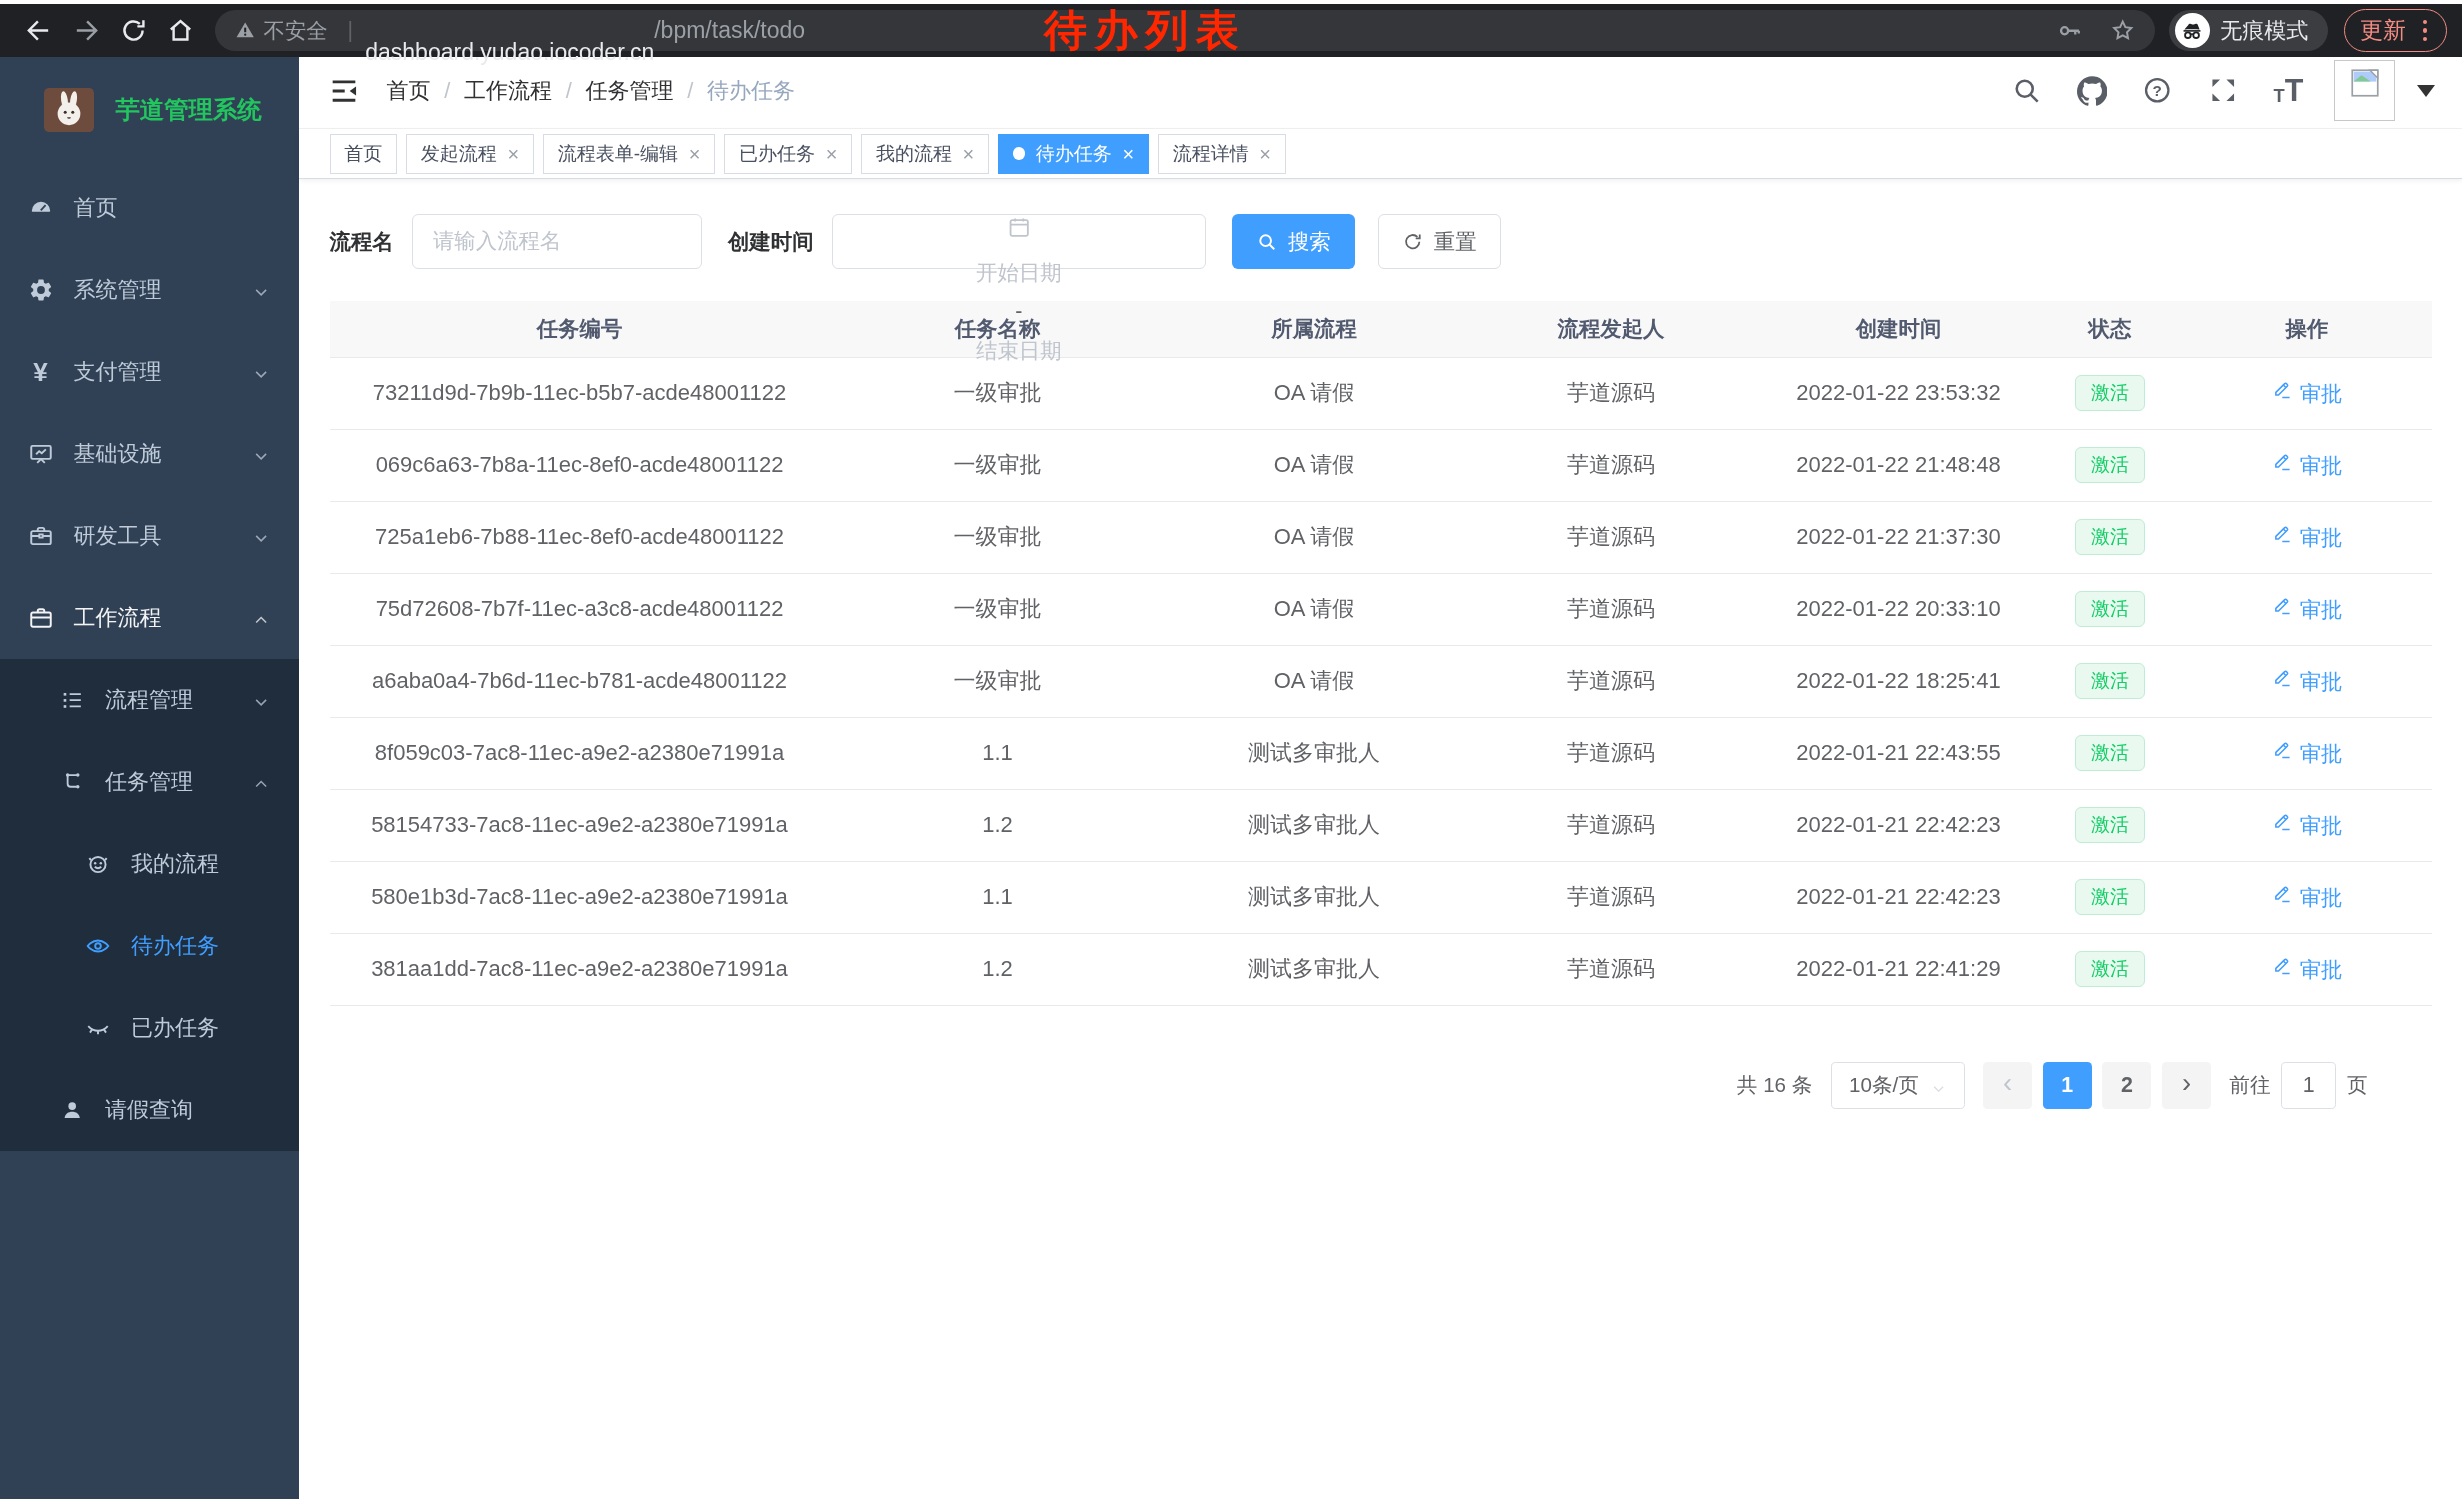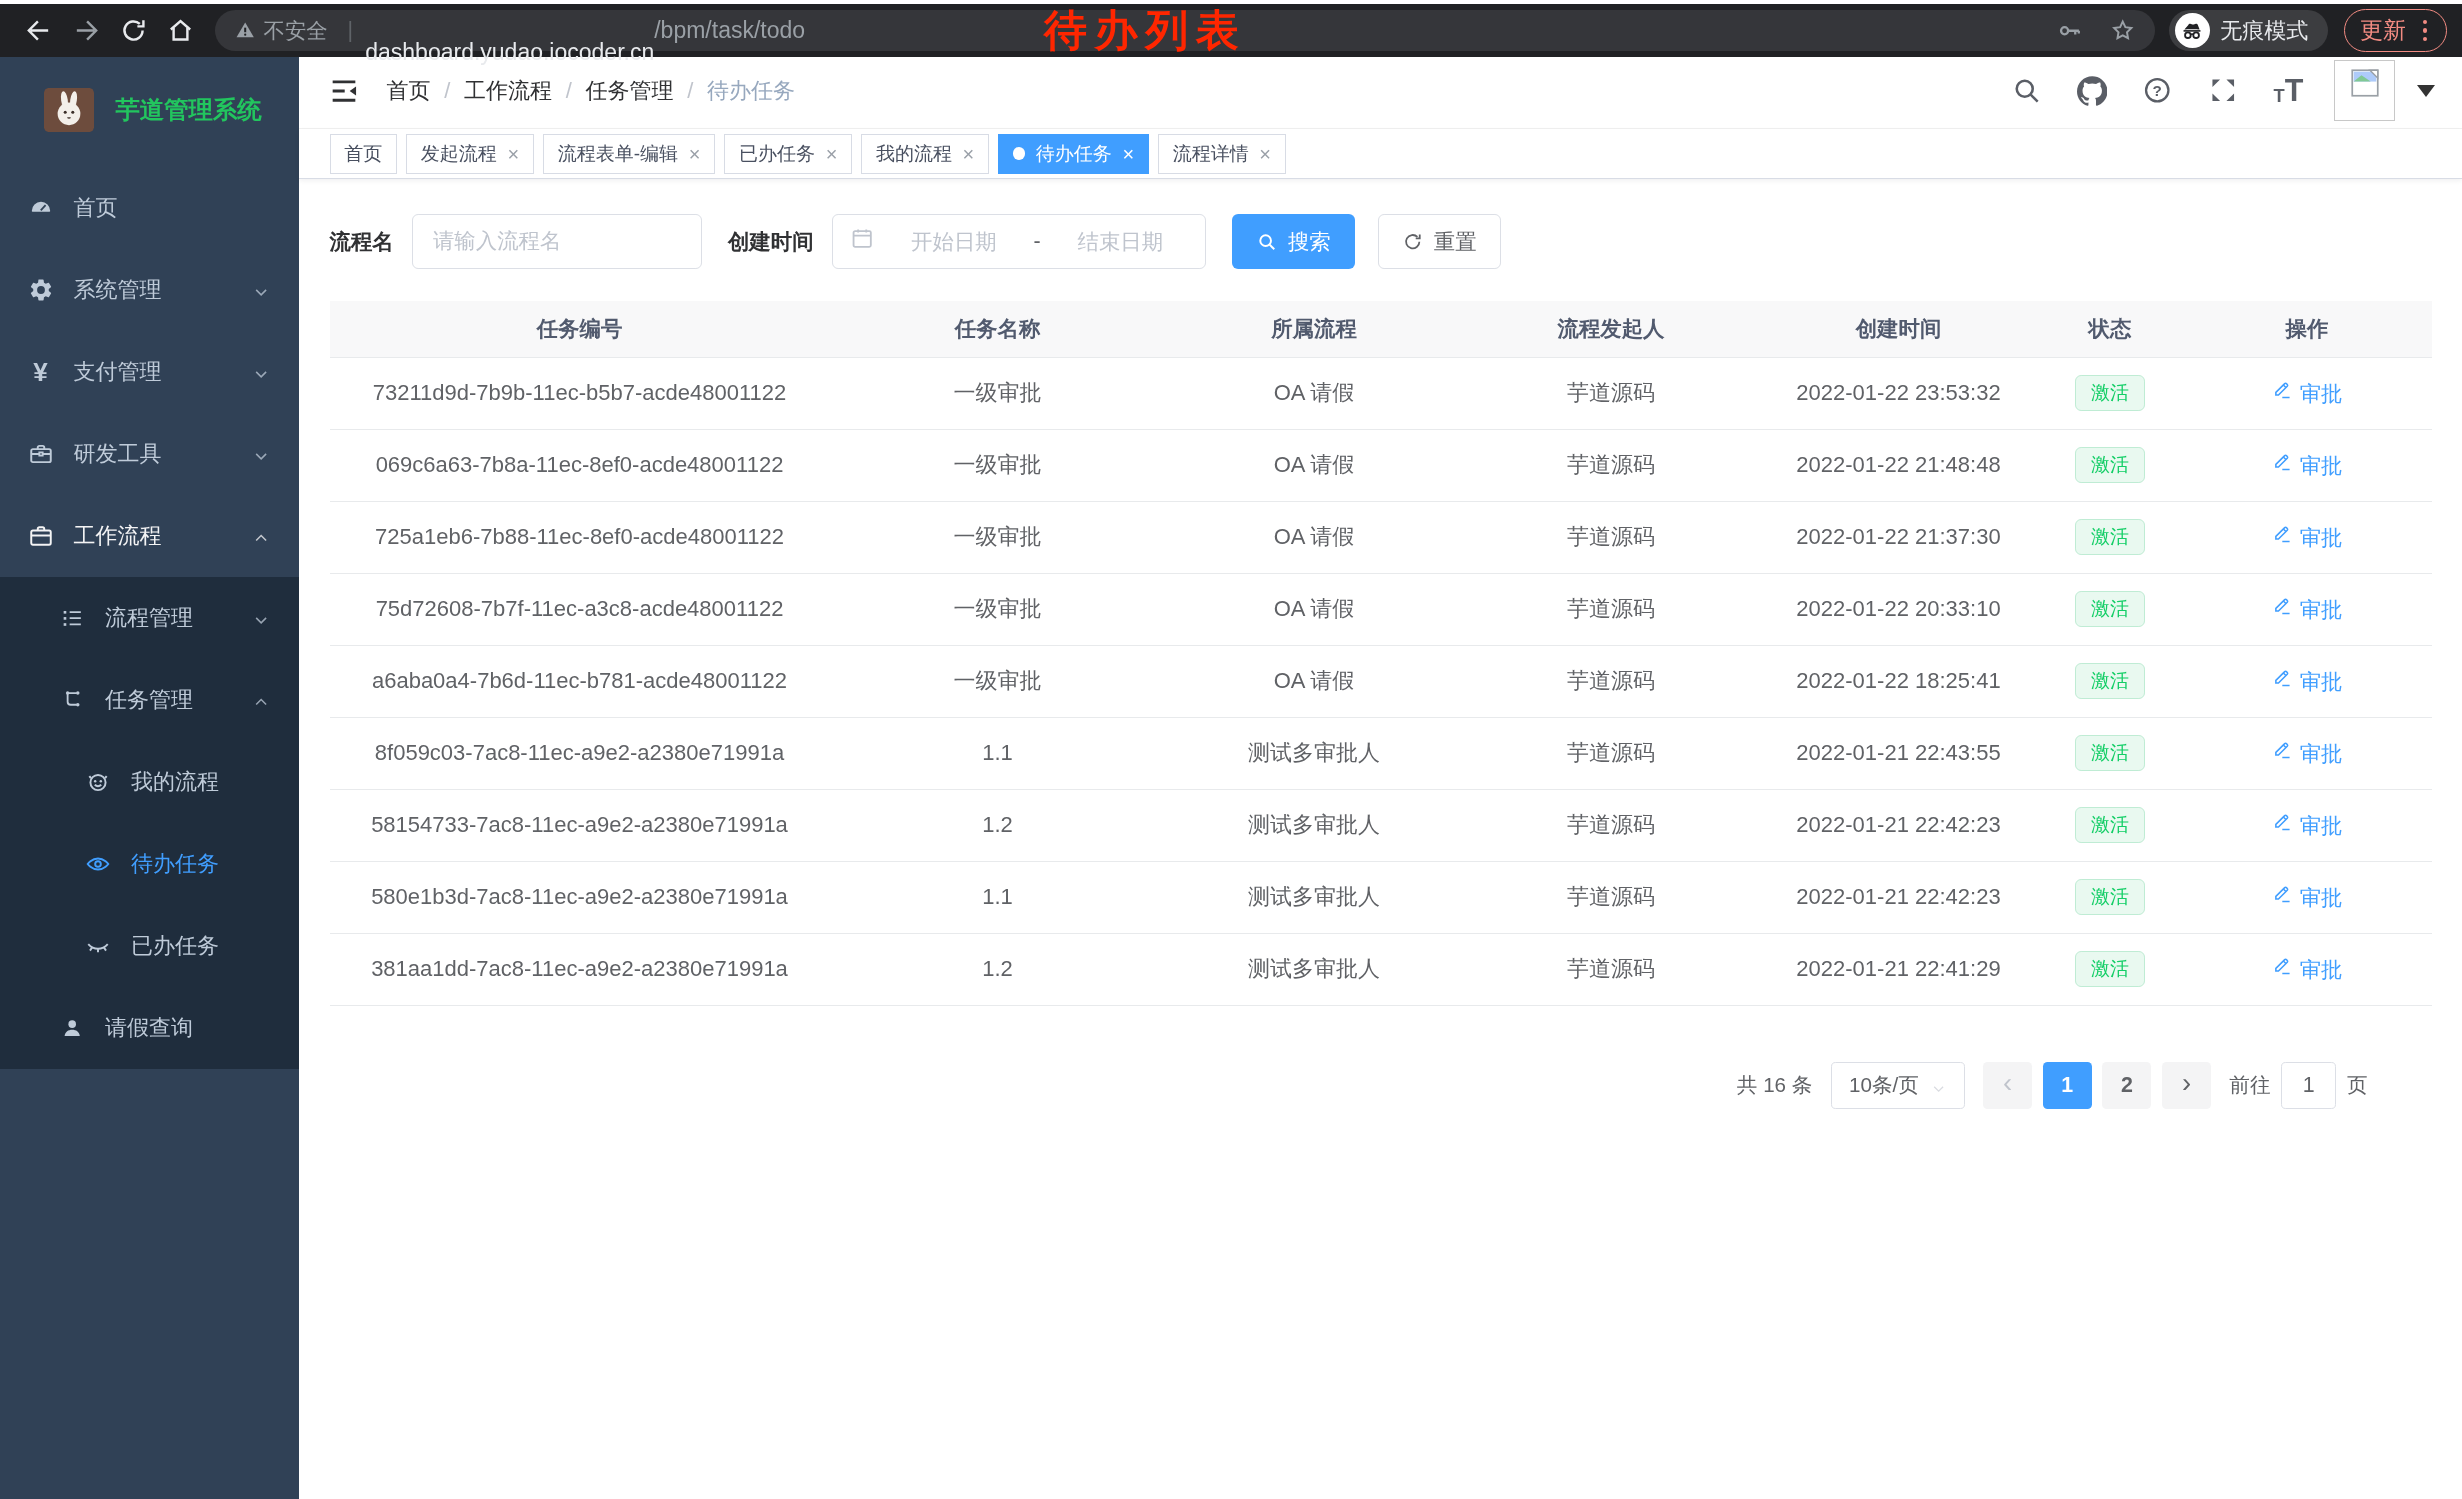--- a/index.html
+++ b/index.html
@@ -88,21 +88,21 @@
   
   .content{ flex:1; padding:0 30.5px; overflow:hidden; }
   .filters{ margin-top:35px; display:flex; align-items:center; font-size:21.4px; color:#303133; }
   .flabel{ font-weight:700; margin-right:18.3px; white-space:nowrap; }
   .f-input{ width:290px; height:55px; border:0.8px solid #dcdfe6; border-radius:6.1px;
     font-size:21.4px; padding:0 20px; color:#606266; outline:none;
     font-family:"Liberation Sans","DejaVu Sans",sans-serif; }
   .f-input::placeholder{ color:#bfc4cd; }
   .gap{ width:26px; flex:none; }
   .daterange{ width:374px; height:55px; border:0.8px solid #dcdfe6; border-radius:6.1px;
-    display:flex; align-items:center; padding:0 17px; color:#bfc4cd; font-size:21.4px; gap:12.2px; }
+    display:flex; align-items:center; padding:0 17px; color:#bfc4cd; font-size:21.4px; gap:12.2px;flex-direction:column; }
   .daterange .ph{ flex:1; text-align:center; white-space:nowrap; }
   .daterange .dash{ color:#606266; }
   .btn{ height:55px; border-radius:6.1px; display:flex; align-items:center; justify-content:center;
     gap:10.7px; font-size:21.4px; padding:0 23px; cursor:pointer; border:0.8px solid transparent; white-space:nowrap; }
   .btn-primary{ background:var(--accent); color:#fff; }
   .btn-plain{ background:#fff; color:#606266; border-color:#dcdfe6; }
 
   
   table.grid{ width:100%; margin-top:32px; border-collapse:collapse; table-layout:fixed; }
   table.grid th{ height:56px; background:#f8f8f9; color:#515a6e; font-size:21.4px; font-weight:700;
@@ -250,20 +250,33 @@
             <span class="yen">¥</span>
           </span>
     <span class="side-label">支付管理</span>
     <span class="chev down"><svg width="18.3" height="18.3" viewBox="0 0 24 24">
               <path d="M5.5 9l6.5 6.5L18.5 9" fill="none" stroke="currentColor" stroke-width="2"></path>
             </svg></span>
   </div>
         <div class="side-item lvl1">
     <span class="icn">
             <svg width="26" height="26" viewBox="0 0 24 24">
+              <rect x="3" y="4.5" width="18" height="12" rx="1.2" fill="none" stroke="currentColor" stroke-width="1.8"></rect>
+              <path d="M7.5 12.2l2.8-2.8 2.4 1.9 3.8-3.6" fill="none" stroke="currentColor" stroke-width="1.8"></path>
+              <path d="M8.5 20.2 12 16.7l3.5 3.5" fill="none" stroke="currentColor" stroke-width="1.8"></path>
+            </svg>
+          </span>
+    <span class="side-label">基础设施</span>
+    <span class="chev down"><svg width="18.3" height="18.3" viewBox="0 0 24 24">
+              <path d="M5.5 9l6.5 6.5L18.5 9" fill="none" stroke="currentColor" stroke-width="2"></path>
+            </svg></span>
+  </div>
+        <div class="side-item lvl1">
+    <span class="icn">
+            <svg width="26" height="26" viewBox="0 0 24 24">
               <rect x="3" y="7.5" width="18" height="12" rx="1.5" fill="none" stroke="currentColor" stroke-width="1.8"></rect>
               <path d="M9 7.5V6a1.5 1.5 0 0 1 1.5-1.5h3A1.5 1.5 0 0 1 15 6v1.5M3 12h7.5M13.5 12H21M10.5 10.5v3h3v-3z" fill="none" stroke="currentColor" stroke-width="1.8"></path>
             </svg>
           </span>
     <span class="side-label">研发工具</span>
     <span class="chev down"><svg width="18.3" height="18.3" viewBox="0 0 24 24">
               <path d="M5.5 9l6.5 6.5L18.5 9" fill="none" stroke="currentColor" stroke-width="2"></path>
             </svg></span>
   </div>
         <div class="side-item lvl1 open">

